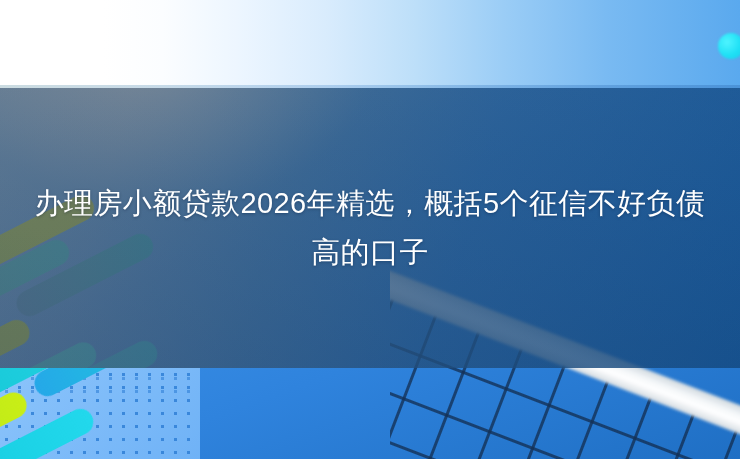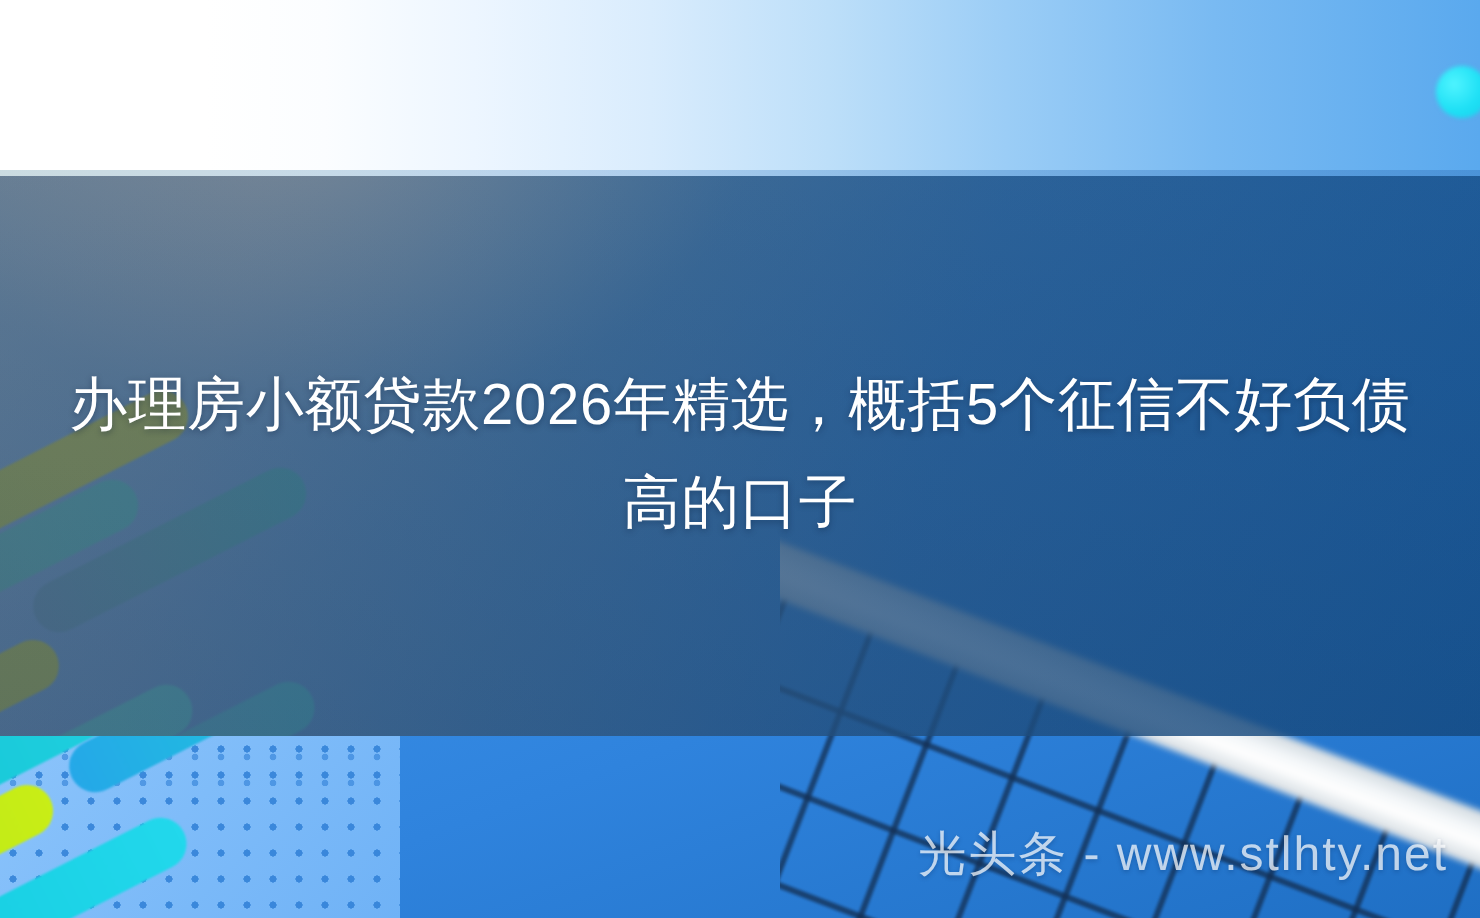--- a/index.html
+++ b/index.html
@@ -190,15 +190,14 @@
     <div class="bar b7" style="top:64px;left:-64px;"></div>
     <div class="bar b8" style="top:94px;left:-24px;"></div>
   </div>
 
   <div class="title">
     <div class="title-inner">
       <span>办理房小额贷款2026年精选，概括5个</span><span>征信不好负债高的口子</span>
     </div>
   </div>
 
-  <div class="watermark">光头条 - www.stlhty.net</div>
 
 </div>
 
 </body></html>

